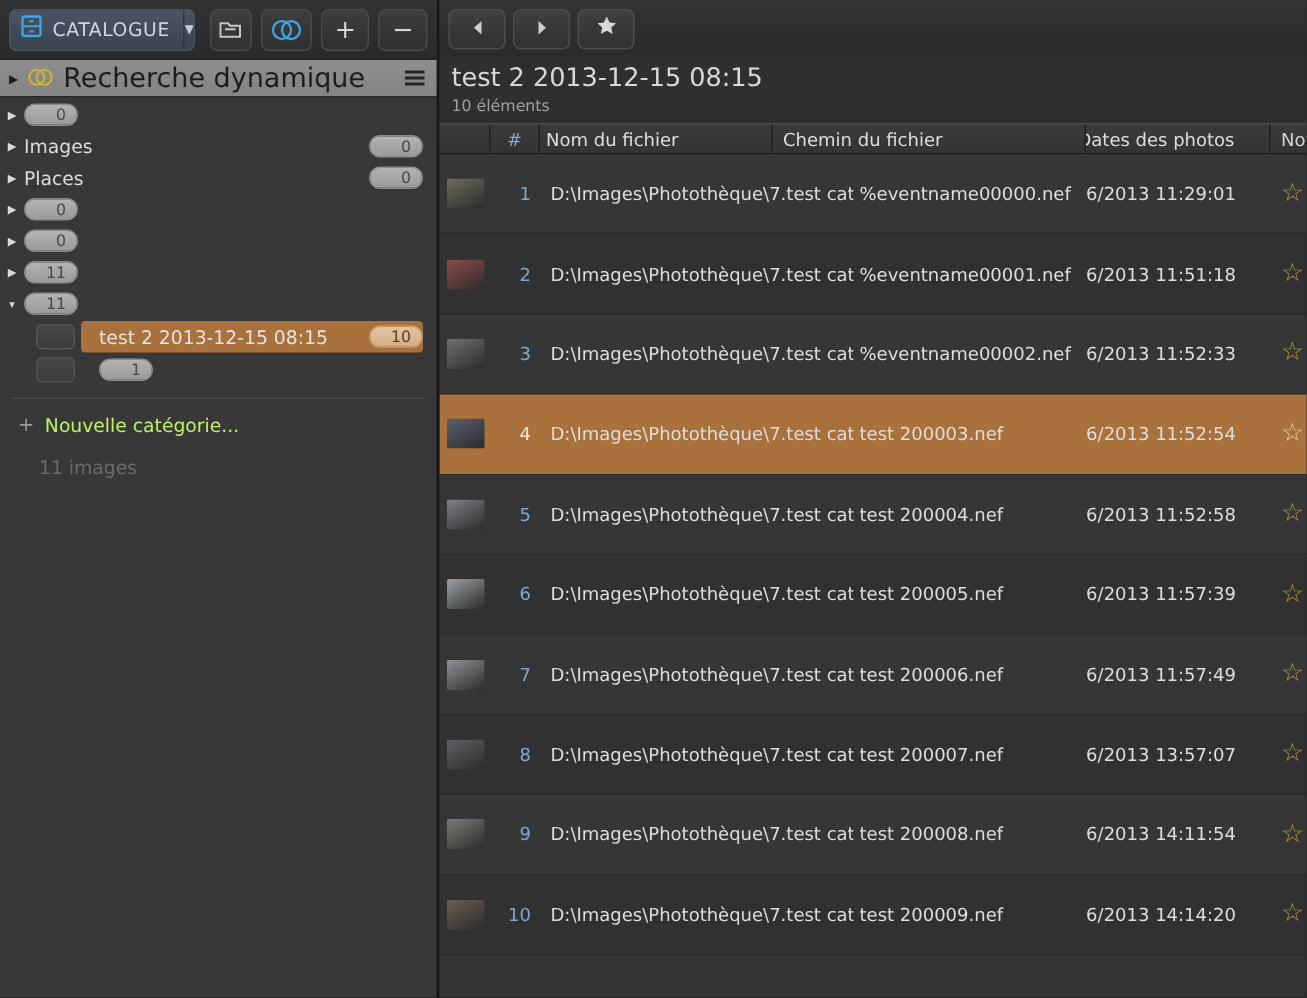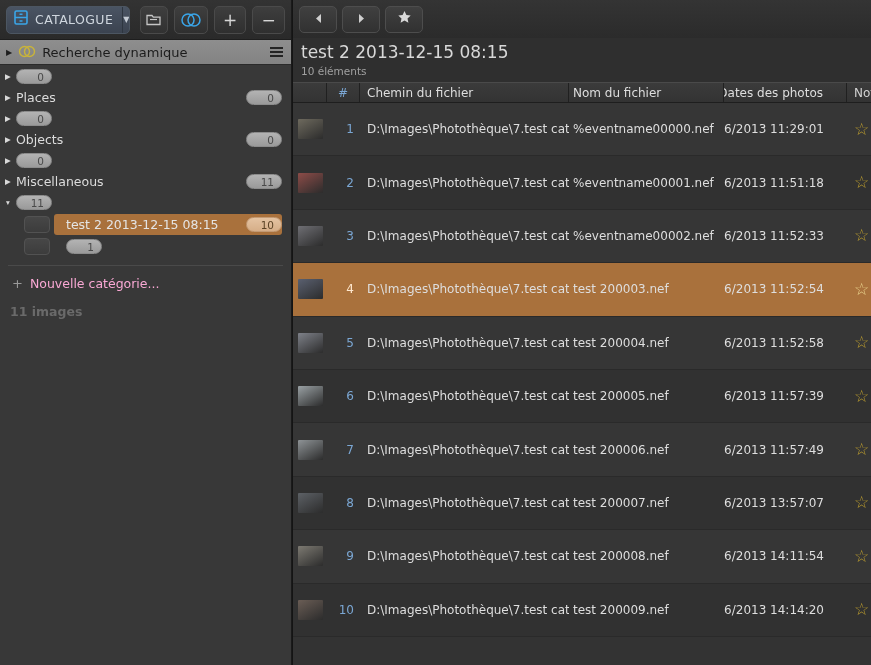--- a/index.html
+++ b/index.html
@@ -28,21 +28,21 @@
                 background: linear-gradient(#3e3e3e,#313131); display: flex; align-items: center; justify-content: center; }
 
   .tb-btn { width: 38px; height: 28px; border: 1px solid #4a4a4a; border-radius: 5px;
             background: linear-gradient(#3e3e3e,#2f2f2f); display: flex; align-items: center;
             justify-content: center; color: #d6d6d6; font-size: 17px; }
   .tb-btn.small { width: 36px; }
 
   .dyn-row { height: 25px; background: linear-gradient(#8e8e8e,#838383); display: flex; align-items: center;
              padding: 0 8px 0 6px; border-bottom: 1px solid #2a2a2a; }
   .dyn-tri { color: #1d1d1d; font-size: 8px; margin-right: 5px; }
-  .dyn-label { color: #1c1c1c; font-size: 13px; flex: 1; margin-left: 5px; }
+  .dyn-label { color: #1c1c1c; font-size: 18px; flex: 1; margin-left: 5px; }
   .dyn-menu { display: flex; flex-direction: column; gap: 2.5px; }
   .dyn-menu i { display: block; width: 13px; height: 1.7px; background: #242424; }
 
   .tree { flex: 1; padding-top: 1px; overflow: hidden; }
   .tnode { height: 21px; display: flex; align-items: center; position: relative; padding-right: 9px; }
   .tnode .tri { width: 16px; text-align: center; color: #d8d8d8; font-size: 7.5px; flex: 0 0 16px; }
   .tnode .tlabel { color: #dcdcdc; font-size: 12.5px; flex: 1; white-space: nowrap; }
   .badge { min-width: 36px; height: 15px; border-radius: 8px; background: linear-gradient(#b3b3b3,#9a9a9a);
            color: #4a4a4a; font-size: 10.5px; display: flex; align-items: center; justify-content: flex-end;
            padding-right: 7px; border: 1px solid #8c8c8c; }
@@ -51,22 +51,22 @@
                     border: 1px solid #525252; margin-left: 24px; flex: 0 0 26px; }
   .tchild .cbody { flex: 1; display: flex; align-items: center; height: 21px; padding: 0 0 0 12px;
                    margin-left: 4px; border-radius: 3px; }
   .tchild .clabel { color: #e4e4e4; font-size: 12.5px; flex: 1; white-space: nowrap; }
   .tchild.selected .cbody { background: #a9713c; }
   .tchild.selected .badge { background: linear-gradient(#e4c3a2,#d6ae88); border-color: #c39a74; color: #5c4326; }
 
   .lp-sep { height: 1px; background: #4a4a4a; margin: 8px 8px 0 8px; }
   .newcat { height: 26px; display: flex; align-items: center; padding-left: 12px; gap: 7px; margin-top: 4px; }
   .newcat .plus { color: #9a9a9a; font-size: 13px; }
-  .newcat .nlabel { color: #f9a8d4; font-size: 12.5px; }
-  .imgcount { padding-left: 10px; margin-top: 8px; color: #6a6a6a; font-size: 12.5px; font-weight: bold; }
+  .newcat .nlabel { color: #bef264; font-size: 12.5px; }
+  .imgcount { padding-left: 26px; margin-top: 8px; color: #6a6a6a; font-size: 12.5px; }
 
   
   #right { flex: 1; height: 665px; background: #2f2f2f; display: flex; flex-direction: column;
            border-left: 1px solid #141414; }
   .rp-toolbar { height: 38px; background: linear-gradient(#343434,#2b2b2b); display: flex; align-items: center;
                 padding: 0 6px; gap: 5px; }
   .nav-btn { width: 38px; height: 27px; border: 1px solid #4d4d4d; border-radius: 5px;
              background: linear-gradient(#404040,#313131); display: flex; align-items: center; justify-content: center; }
   .rp-head { padding: 2px 0 0 8px; background: #2f2f2f; }
   .rp-title { color: #d8d8d8; font-size: 17px; line-height: 24px; }
@@ -154,39 +154,38 @@
         </span>
     </div>
 
     <div class="tree">
       <div class="tnode">
         <span class="tri">▶</span>
         <span class="badge">0</span>
       </div>
       <div class="tnode">
         <span class="tri">▶</span>
+        <span class="tlabel">Images</span>
+        <span class="badge">0</span>
+      </div>
+      <div class="tnode">
+        <span class="tri">▶</span>
         <span class="tlabel">Places</span>
         <span class="badge">0</span>
       </div>
       <div class="tnode">
         <span class="tri">▶</span>
         <span class="badge">0</span>
       </div>
       <div class="tnode">
         <span class="tri">▶</span>
-        <span class="tlabel">Objects</span>
-        <span class="badge">0</span>
-      </div>
-      <div class="tnode">
-        <span class="tri">▶</span>
-        <span class="badge">0</span>
-      </div>
-      <div class="tnode">
-        <span class="tri">▶</span>
-        <span class="tlabel">Miscellaneous</span>
+        <span class="badge">0</span>
+      </div>
+      <div class="tnode">
+        <span class="tri">▶</span>
         <span class="badge">11</span>
       </div>
       <div class="tnode">
         <span class="tri">▾</span>
         <span class="badge">11</span>
       </div>
 
       <div class="tchild selected">
         <span class="swatch"></span>
         <span class="cbody">
@@ -238,22 +237,22 @@
     </div>
 
     <div class="rp-head">
       <div class="rp-title">test 2 2013-12-15 08:15</div>
       <div class="rp-sub">10 éléments</div>
     </div>
 
     <div class="thead">
       <div class="th c-thumb"></div>
       <div class="th c-num">#</div>
+      <div class="th c-name">Nom du fichier</div>
       <div class="th c-path">Chemin du fichier</div>
-      <div class="th c-name">Nom du fichier</div>
       <div class="th c-date">Dates des photos</div>
       <div class="th c-rate">Nota</div>
     </div>
 
     <div class="tbody" id="tbody">
         <div class="trow even">
           <div class="cell c-thumb">
             <div class="thumb" style="background: linear-gradient(150deg, rgb(110, 106, 94), rgb(44, 44, 44));"></div>
           </div>
           <div class="cell c-num">1</div>

